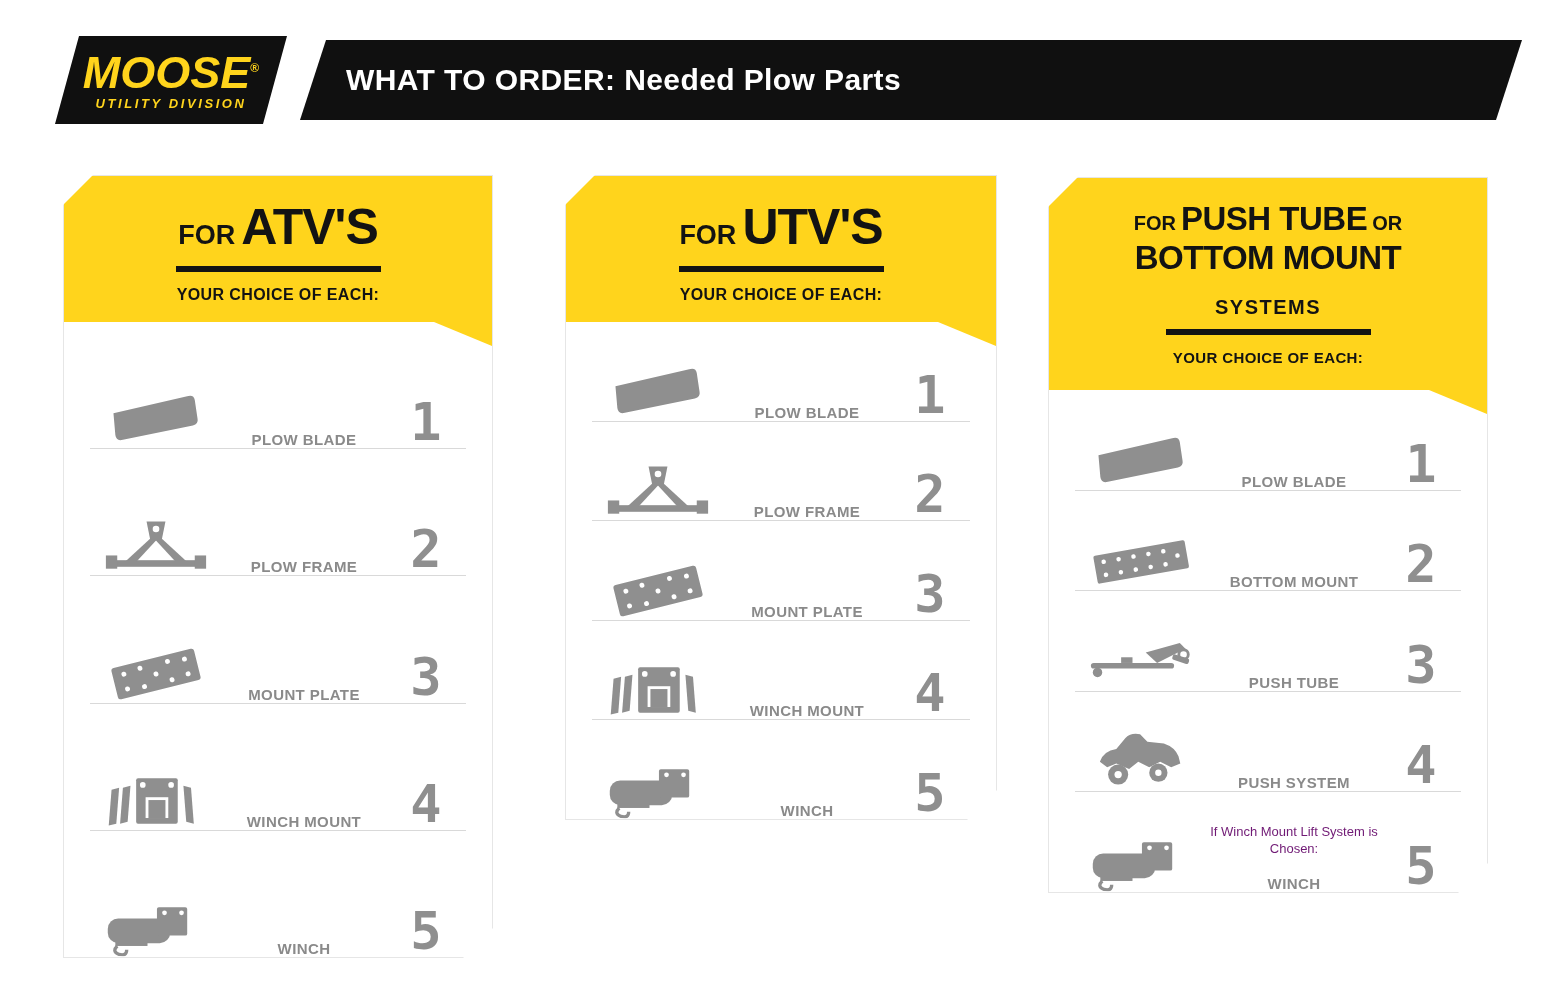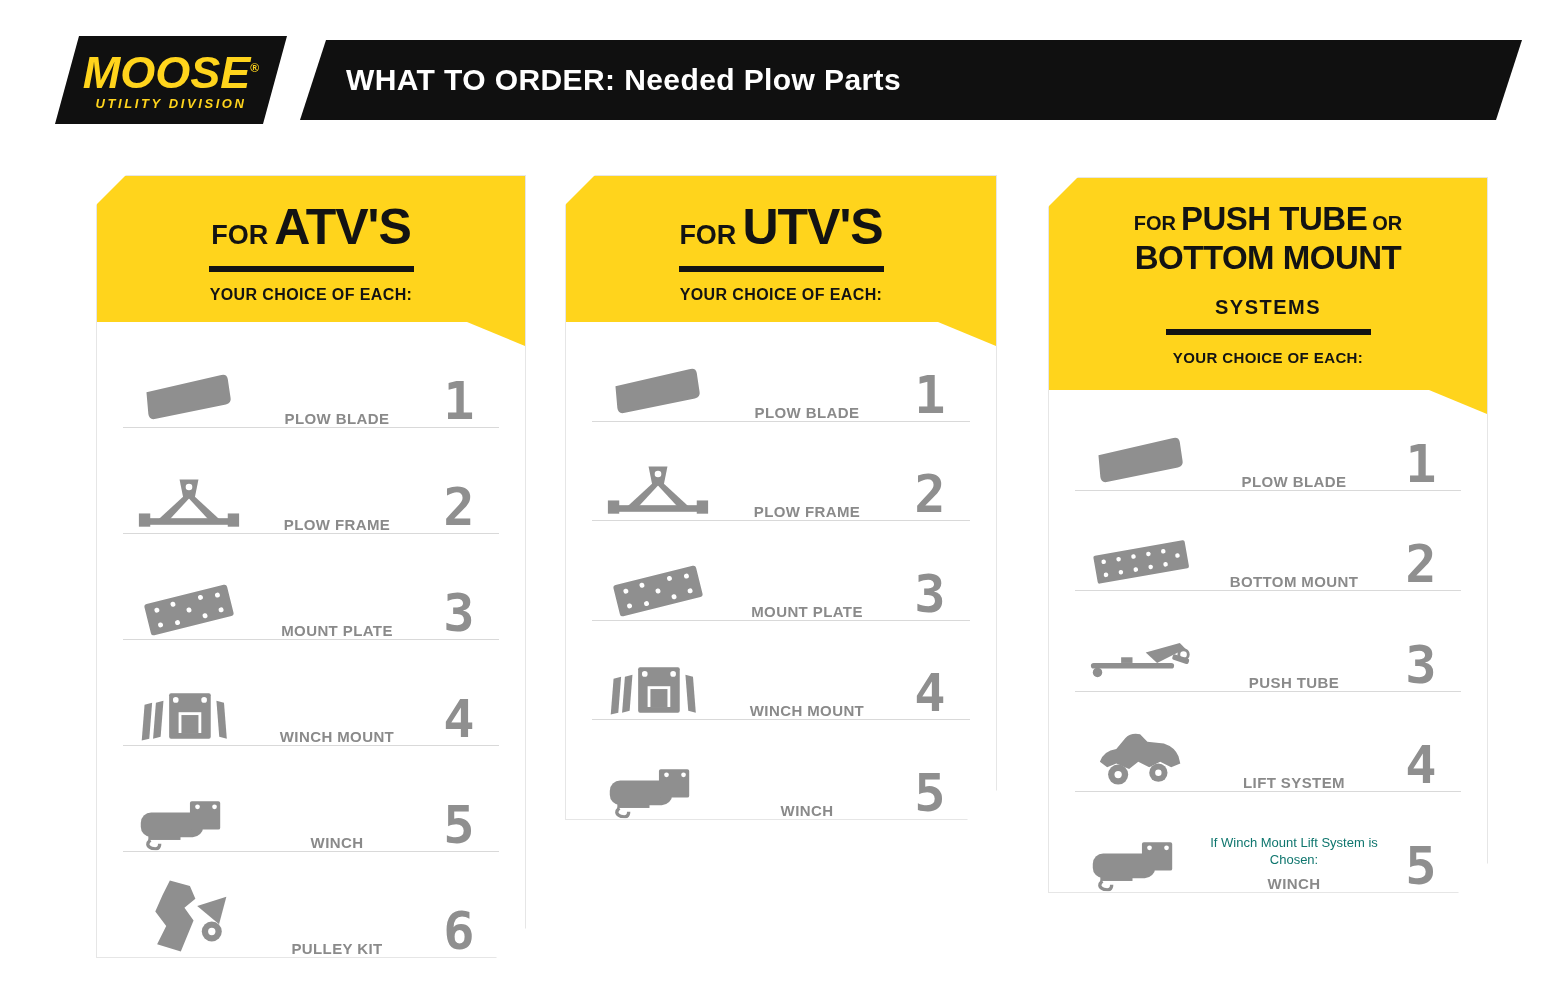--- a/index.html
+++ b/index.html
@@ -54,21 +54,21 @@
   .line3{font-size:20px;font-weight:bold;color:var(--ink);letter-spacing:1.5px;margin-top:18px;}
   .title-underline{width:205px;height:6px;background:var(--ink);margin:10px auto 14px;}
   .card-subtitle{font-size:16px;font-weight:bold;color:var(--ink);letter-spacing:0.4px;padding-bottom:18px;}
 
   .card-body{flex:1;display:flex;flex-direction:column;padding:0 26px;}
   .row{flex:1;display:flex;align-items:flex-end;}
   .row + .row{border-top:1px solid var(--divider);}
   .icon-cell{flex:0 0 132px;display:flex;align-items:center;justify-content:center;}
   .label-cell{flex:1;text-align:center;}
   .part-label{font-size:15px;font-weight:bold;color:var(--label);letter-spacing:0.4px;}
-  .row-note{font-size:13px;color:#0f766e;max-width:170px;margin:0 auto 6px;line-height:1.3;}
+  .row-note{font-size:13px;color:#701a75;max-width:170px;margin:0 auto 17px;line-height:1.3;}
   .num-cell{
     flex:0 0 80px;text-align:center;
     font-family:"DejaVu Sans Mono",monospace;font-weight:bold;font-size:52px;color:var(--gray);line-height:1;
   }
   .icon{fill:var(--gray);width:104px;height:58px;}
   .icon-tall{height:82px;}
   .icon-mid{height:64px;}
   .svg-defs{position:absolute;width:0;height:0;overflow:hidden;}
 </style>
 </head>
@@ -161,21 +161,21 @@
 <div class="canvas">
 
   <div class="logo">
     <div class="logo-name"><span>MOOSE</span><sup>®</sup></div>
     <div class="logo-division">UTILITY DIVISION</div>
   </div>
   <div class="banner">
     <div class="banner-title"><span class="banner-bold">WHAT TO ORDER</span><span class="banner-rest">: Needed Plow Parts</span></div>
   </div>
 
-  <div class="card" style="left:96px;top:175px;width:430px;height:783px;">
+  <div class="card" style="left:63px;top:175px;width:430px;height:783px;">
     <div class="card-header" style="height:146px;">
       <div class="card-title">
         <span class="t-small">FOR</span><span class="t-big">ATV'S</span>
       </div>
       <div class="title-underline"></div>
       <div class="card-subtitle">YOUR CHOICE OF EACH:</div>
     </div>
     <div class="card-body">
       <div class="row">
         <div class="icon-cell">
@@ -224,31 +224,20 @@
       <div class="row">
         <div class="icon-cell">
             <svg class="icon" viewBox="0 0 110 60">
               <use href="#sym-winch"></use>
             </svg>
           </div>
         <div class="label-cell">
             <div class="part-label">WINCH</div>
           </div>
         <div class="num-cell">5</div>
-      </div>
-      <div class="row">
-        <div class="icon-cell">
-            <svg class="icon icon-tall" viewBox="0 0 110 90">
-              <use href="#sym-pulley-kit"></use>
-            </svg>
-          </div>
-        <div class="label-cell">
-            <div class="part-label">PULLEY KIT</div>
-          </div>
-        <div class="num-cell">6</div>
       </div>
     </div>
   </div>
 
   <div class="card" style="left:565px;top:175px;width:432px;height:645px;">
     <div class="card-header" style="height:146px;">
       <div class="card-title">
         <span class="t-small">FOR</span><span class="t-big">UTV'S</span>
       </div>
       <div class="title-underline"></div>
@@ -359,21 +348,21 @@
           </div>
         <div class="num-cell">3</div>
       </div>
       <div class="row">
         <div class="icon-cell">
             <svg class="icon icon-mid" viewBox="0 0 110 70">
               <use href="#sym-lift-system"></use>
             </svg>
           </div>
         <div class="label-cell">
-            <div class="part-label">LIFT SYSTEM</div>
+            <div class="part-label">PUSH SYSTEM</div>
           </div>
         <div class="num-cell">4</div>
       </div>
       <div class="row">
         <div class="icon-cell">
             <svg class="icon" viewBox="0 0 110 60">
               <use href="#sym-winch"></use>
             </svg>
           </div>
         <div class="label-cell">

